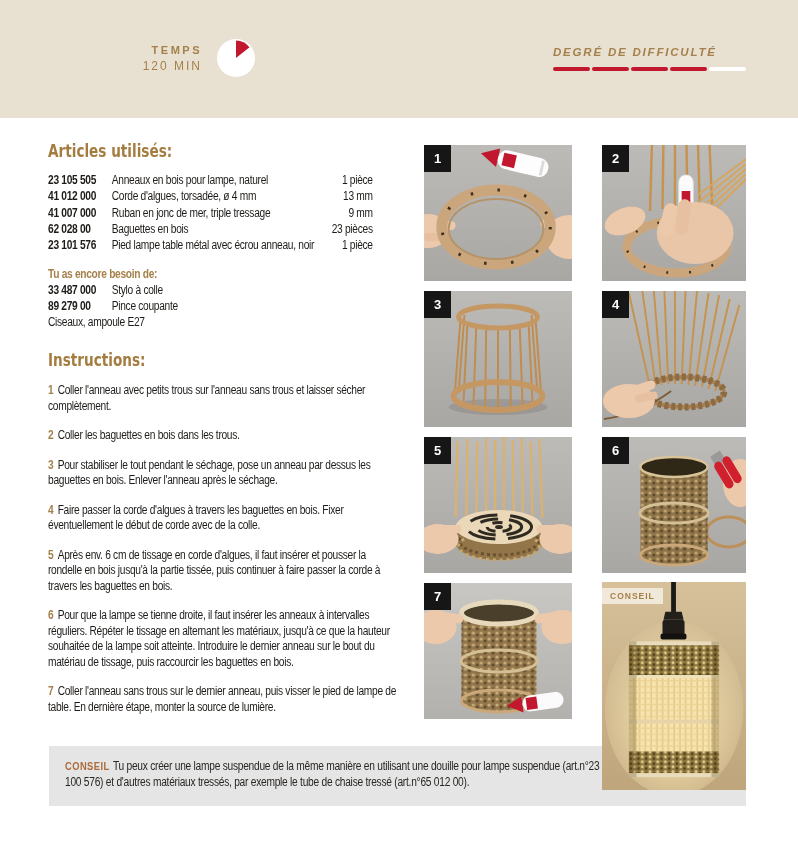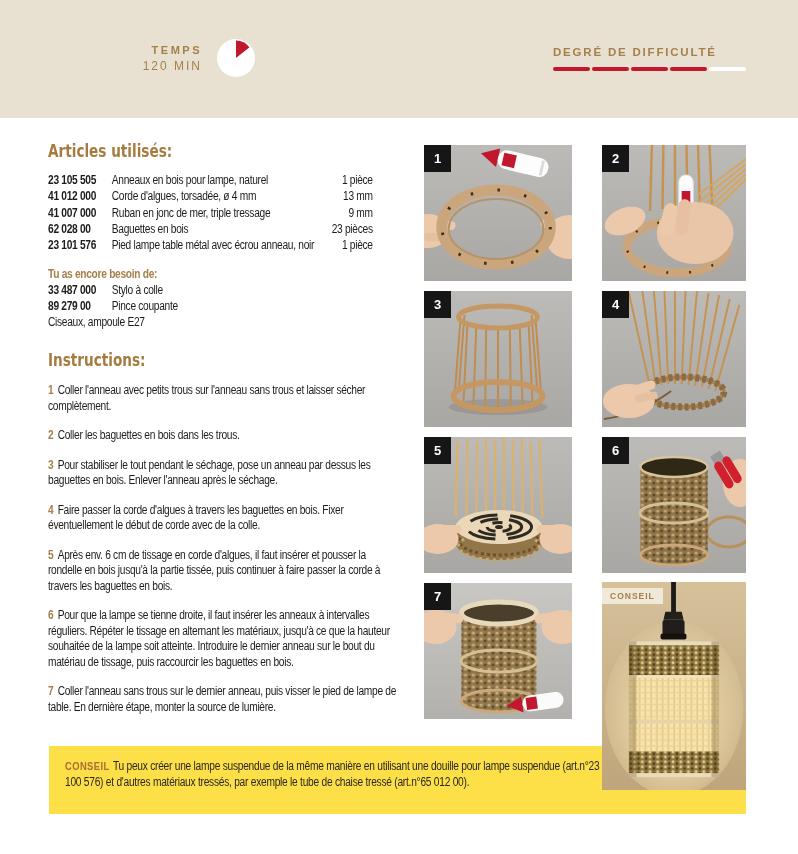--- a/index.html
+++ b/index.html
@@ -6,21 +6,21 @@
   html,body { width:798px; height:854px; background:#fff; font-family:"Liberation Sans",sans-serif; }
   .page { position:relative; width:798px; height:854px; background:#fff; overflow:hidden; }
 
   
   .topbar { position:absolute; left:0; top:0; width:798px; height:118px; background:#e8e0d1; }
   .time-block { position:absolute; left:96px; top:38px; display:flex; align-items:center; }
   .time-labels { width:106px; text-align:right; color:#a5804a; }
   .time-label { font-size:11px; font-weight:700; letter-spacing:2.5px; }
   .time-value { font-size:12px; font-weight:400; letter-spacing:2px; margin-top:3px; }
   .clock { width:40px; height:40px; margin-left:14px; }
-  .diff-block { position:absolute; left:553px; top:46px; width:194px; }
+  .diff-block { position:absolute; left:553px; top:46px; width:194px;font-style:italic; }
   .diff-label { font-size:11.5px; font-weight:700; letter-spacing:1.8px; color:#a5804a; white-space:nowrap; }
   .diff-bar { display:flex; gap:2px; margin-top:9px; }
   .diff-bar span { width:37px; height:4px; border-radius:2px; }
   .seg-on { background:#c2182f; }
   .seg-off { background:#ffffff; }
 
   
   .h-gold { position:absolute; left:48px; font-size:17px; font-weight:700; color:#a47c3f;
             font-family:"DejaVu Sans","Liberation Sans",sans-serif;
             transform:scaleX(.8); transform-origin:0 0; white-space:nowrap; }
@@ -49,21 +49,21 @@
   .photo svg { display:block; width:100%; height:100%; }
   .badge { position:absolute; left:0; top:0; width:27px; height:27px; background:#161616;
            color:#fff; font-size:13px; font-weight:700; display:flex; align-items:center; justify-content:center; }
   .badge-conseil { position:absolute; left:0; top:6px; background:#f0e8d8; color:#a5804a;
            font-size:8.5px; font-weight:700; letter-spacing:1px; padding:3px 8px; }
   .bg-gray  { background:linear-gradient(180deg,#bdbbb8,#a9a7a4); }
   .bg-gray2 { background:linear-gradient(180deg,#c9c7c4,#b3b1ae); }
   .bg-warm  { background:linear-gradient(180deg,#d6c19b,#bfa57b); }
 
   
-  .tipbox { position:absolute; left:49px; top:746px; width:697px; height:68px; background:#fde047; }
+  .tipbox { position:absolute; left:49px; top:746px; width:697px; height:60px; background:#e5e5e5; }
   .tip-inner { position:absolute; left:16px; top:12px; width:635px; transform:scaleX(.85);
                transform-origin:0 0; font-size:12px; letter-spacing:-0.3px; line-height:16px; color:#2a2722; }
   .tip-label { color:#ab6b3a; font-weight:700; font-size:11px; letter-spacing:.5px; padding-right:4px; }
 </style>
 </head>
 <body>
 
 <div class="page">
 
   <header class="topbar">

